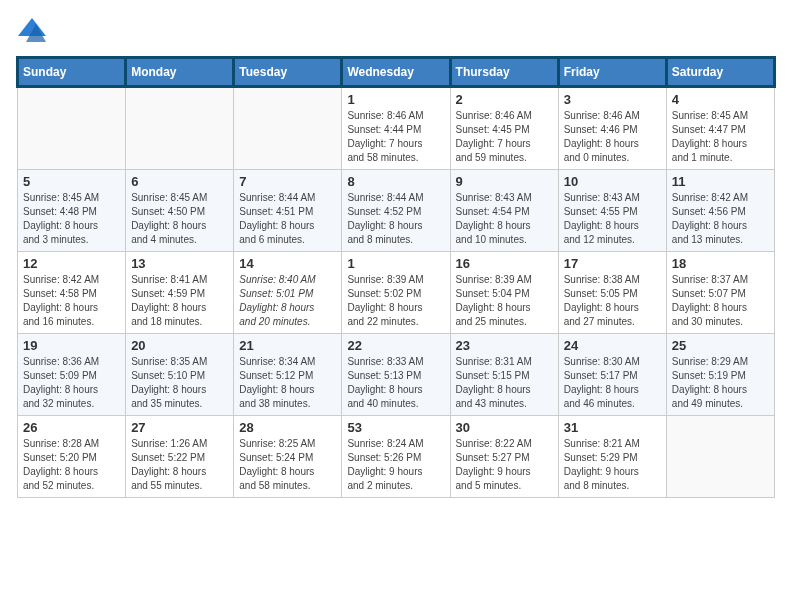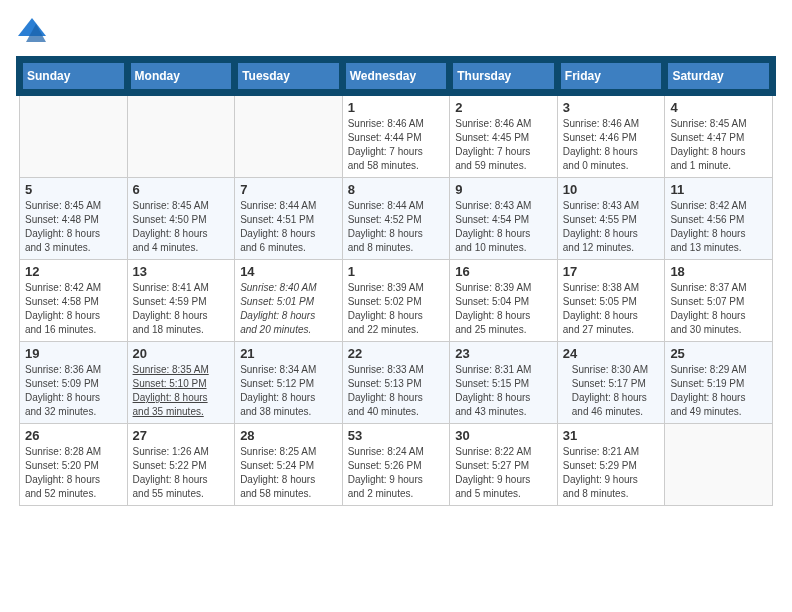--- a/index.html
+++ b/index.html
@@ -57,21 +57,21 @@
       border-collapse: collapse;
       border: 1px solid #ccc;
     }
     .calendar th {
       background: #3d7fc1;
       color: #fff;
       font-size: 12px;
       font-weight: bold;
       padding: 6px 4px;
       text-align: left;
-      border: 7px solid #0c4a6e;
+      border: 3px solid #0c4a6e;
     }
     .calendar td {
       border: 1px solid #ccc;
       vertical-align: top;
       padding: 4px 5px;
       font-size: 10.5px;
       color: #333;
       width: calc(100% / 7);
       min-height: 80px;
       background: #fff;
@@ -271,21 +271,21 @@
       <tr class="row-even">
         <td>
           <span class="day-number">19</span>
           <div class="day-info" style="white-space: pre-line;">Sunrise: 8:36 AM
 Sunset: 5:09 PM
 Daylight: 8 hours
 and 32 minutes.</div>
         </td>
         <td>
           <span class="day-number">20</span>
-          <div class="day-info" style="white-space: pre-line; text-decoration: underline;">Sunrise: 8:35 AM
+          <div class="day-info" style="white-space: pre-line;">Sunrise: 8:35 AM
 Sunset: 5:10 PM
 Daylight: 8 hours
 and 35 minutes.</div>
         </td>
         <td>
           <span class="day-number">21</span>
           <div class="day-info" style="white-space: pre-line;">Sunrise: 8:34 AM
 Sunset: 5:12 PM
 Daylight: 8 hours
 and 38 minutes.</div>
@@ -299,21 +299,21 @@
         </td>
         <td>
           <span class="day-number">23</span>
           <div class="day-info" style="white-space: pre-line;">Sunrise: 8:31 AM
 Sunset: 5:15 PM
 Daylight: 8 hours
 and 43 minutes.</div>
         </td>
         <td>
           <span class="day-number">24</span>
-          <div class="day-info" style="white-space: pre-line; margin-left: 9px;">Sunrise: 8:30 AM
+          <div class="day-info" style="white-space: pre-line;">Sunrise: 8:30 AM
 Sunset: 5:17 PM
 Daylight: 8 hours
 and 46 minutes.</div>
         </td>
         <td>
           <span class="day-number">25</span>
           <div class="day-info" style="white-space: pre-line;">Sunrise: 8:29 AM
 Sunset: 5:19 PM
 Daylight: 8 hours
 and 49 minutes.</div>

